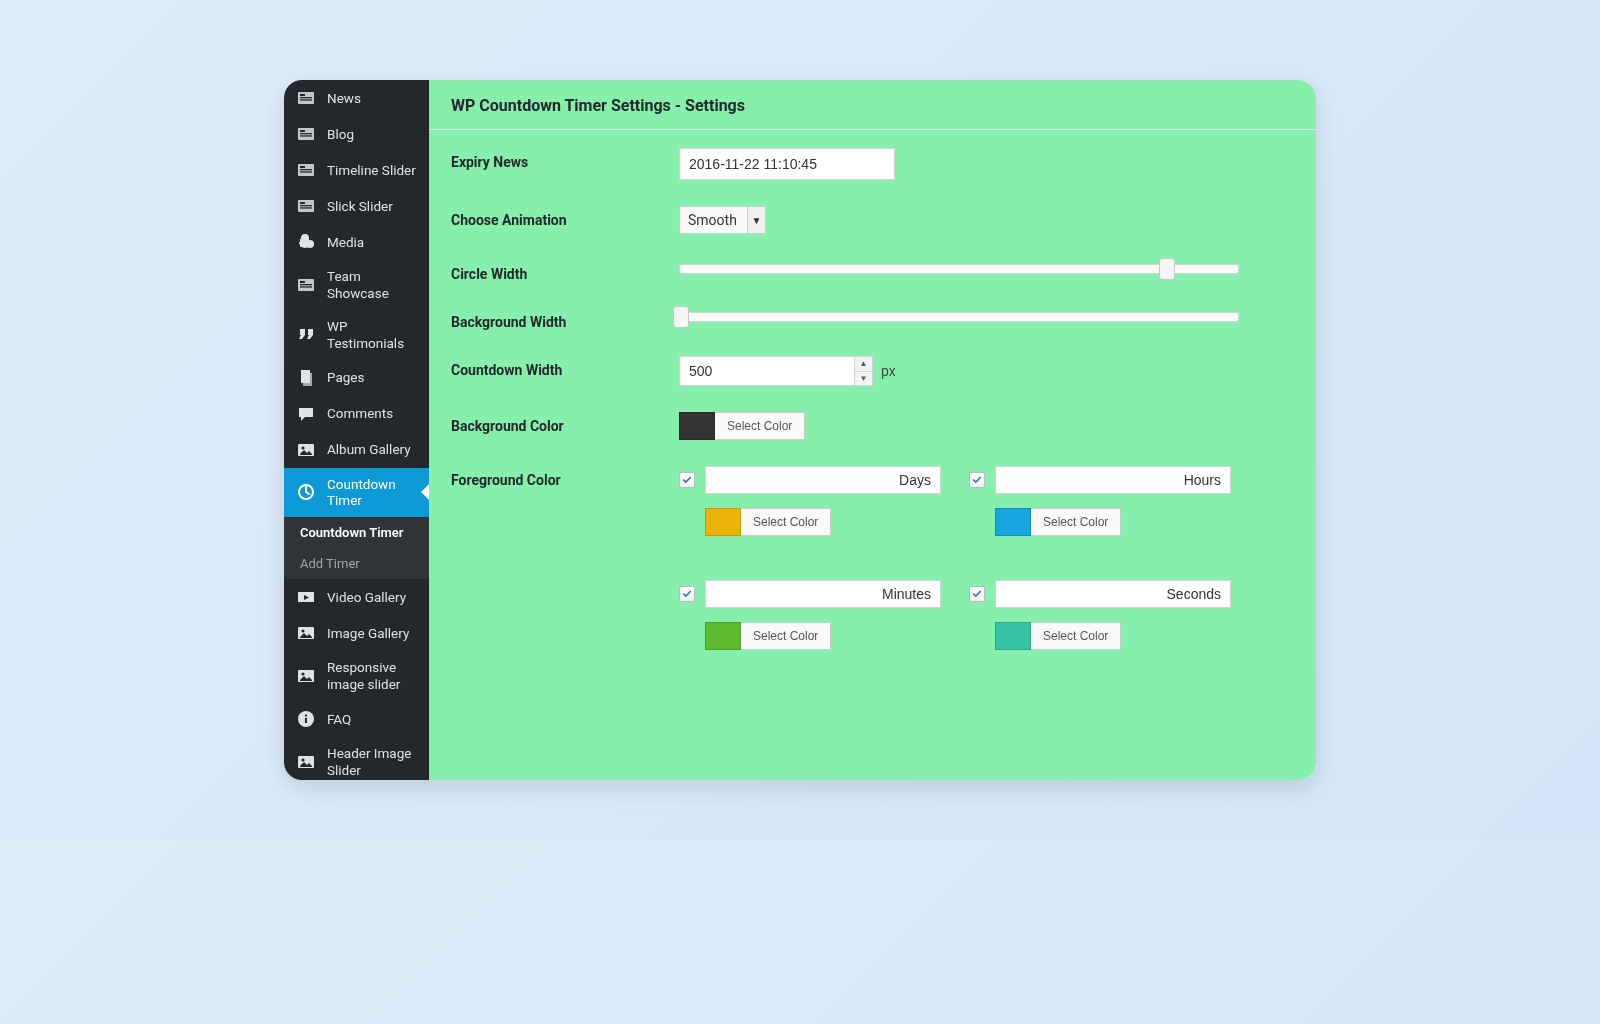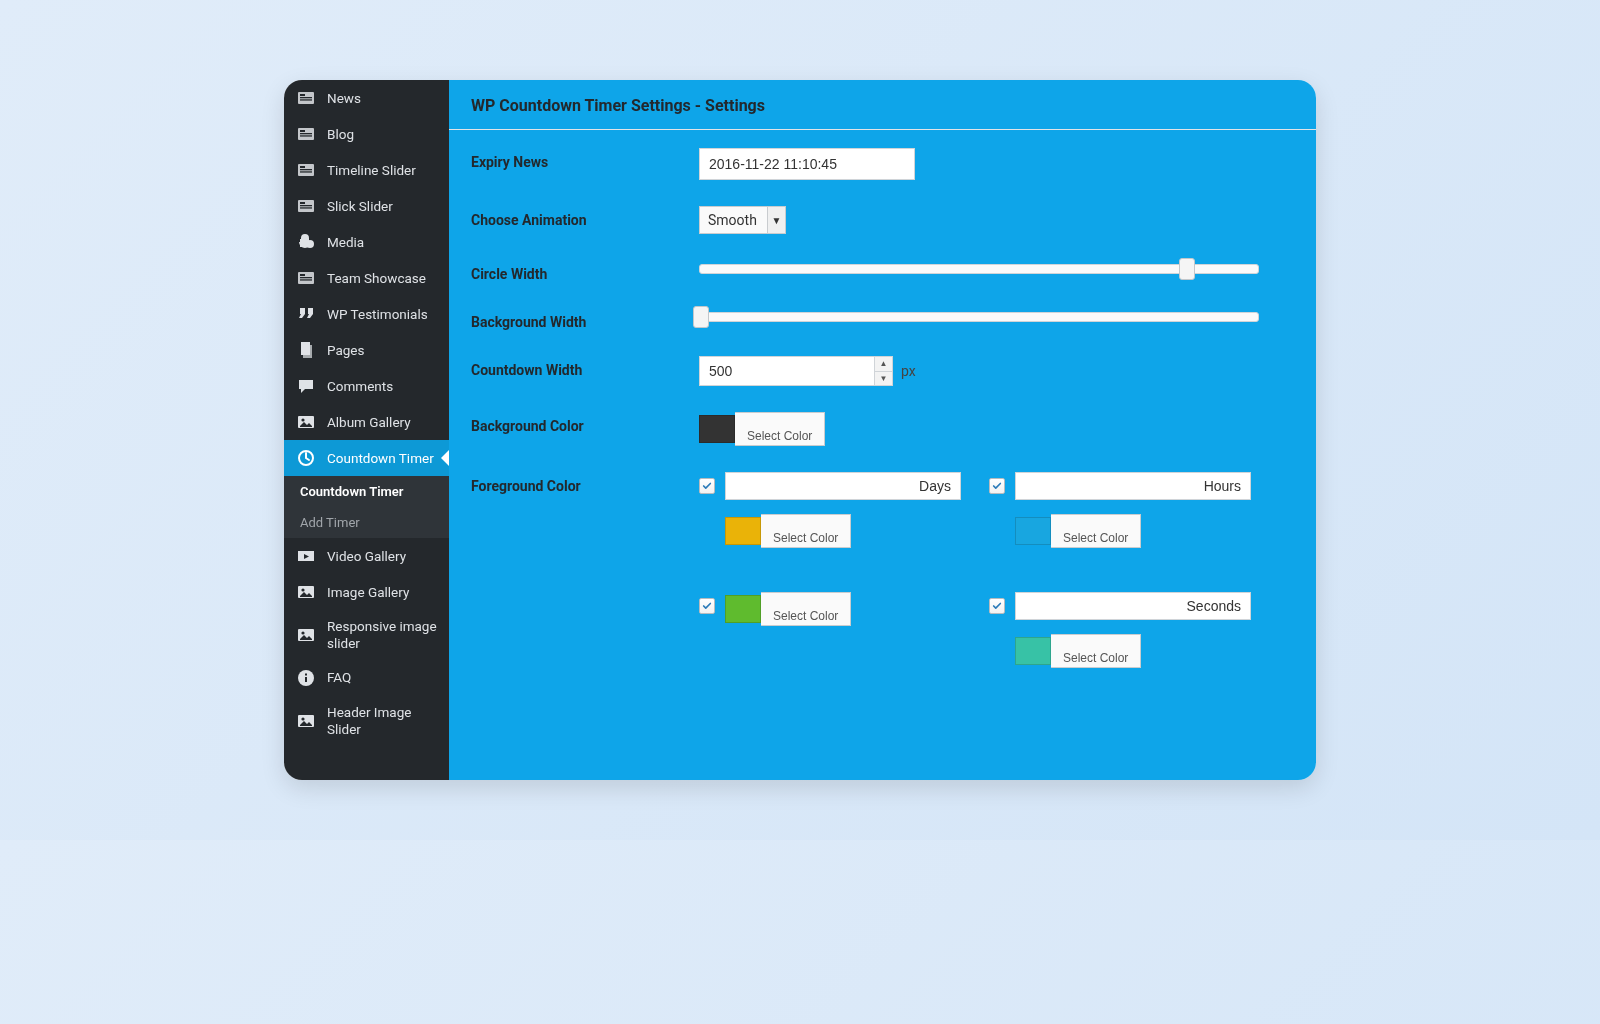--- a/index.html
+++ b/index.html
@@ -14,21 +14,21 @@
 .window {
   width: 1032px;
   height: 700px;
   background: #fff;
   border-radius: 18px;
   box-shadow: 0 8px 24px rgba(0,0,0,0.12);
   display: flex;
   overflow: hidden;
 }
 .sidebar {
-  width: 165px;
+  width: 145px;
   background: #24282c;
   color: #c6cad0;
   overflow-y: auto;
   flex-shrink: 0;
 }
 .sidebar::-webkit-scrollbar { width: 0; }
 .side-item {
   display: flex;
   align-items: center;
   padding: 8px 10px 8px 12px;
@@ -68,21 +68,21 @@
 .sub-item {
   padding: 8px 12px 8px 16px;
   font-size: 13px;
   color: #a0a5aa;
   cursor: pointer;
 }
 .sub-item.current { color: #fff; font-weight: 600; }
 
 .main {
   flex: 1;
-  background: #0ea5e9;
+  background: #86efac;
   overflow: auto;
   padding: 0;
 }
 .page-title {
   padding: 16px 22px 14px;
   font-size: 16px;
   font-weight: 700;
   color: #23282d;
   border-bottom: 1px solid #e2e4e7;
 }
@@ -191,21 +191,21 @@
 .unit { font-size: 14px; color: #444; }
 
 .color-row { display: flex; align-items: center; gap: 0; }
 .swatch {
   width: 36px;
   height: 28px;
   border: 1px solid rgba(0,0,0,0.15);
 }
 .select-color-btn {
   height: 28px;
-  padding: 16px 12px;
+  padding: 4px 12px;
   border: 1px solid #c9cccf;
   border-left: none;
   background: #fafafa;
   font-size: 12px;
   color: #555;
   cursor: pointer;
 }
 
 .fg-grid {
   display: grid;
@@ -508,20 +508,21 @@
                   </div>
                 </div>
               </div>
               <div class="fg-col">
                 <span class="cb-wrap">
                   <svg viewBox="0 0 12 12">
                     <path d="M2 6l2.5 2.5L10 3" fill="none" stroke="#2b7bb9" stroke-width="2" stroke-linecap="round" stroke-linejoin="round"></path>
                   </svg>
                 </span>
                 <div class="fg-fields">
+                  <input class="fg-text" value="Minutes" style="">
                   <div class="color-row">
                     <span class="swatch" style="background: rgb(95, 187, 46);"></span>
                     <button class="select-color-btn">Select Color</button>
                   </div>
                 </div>
               </div>
               <div class="fg-col">
                 <span class="cb-wrap">
                   <svg viewBox="0 0 12 12">
                     <path d="M2 6l2.5 2.5L10 3" fill="none" stroke="#2b7bb9" stroke-width="2" stroke-linecap="round" stroke-linejoin="round"></path>

